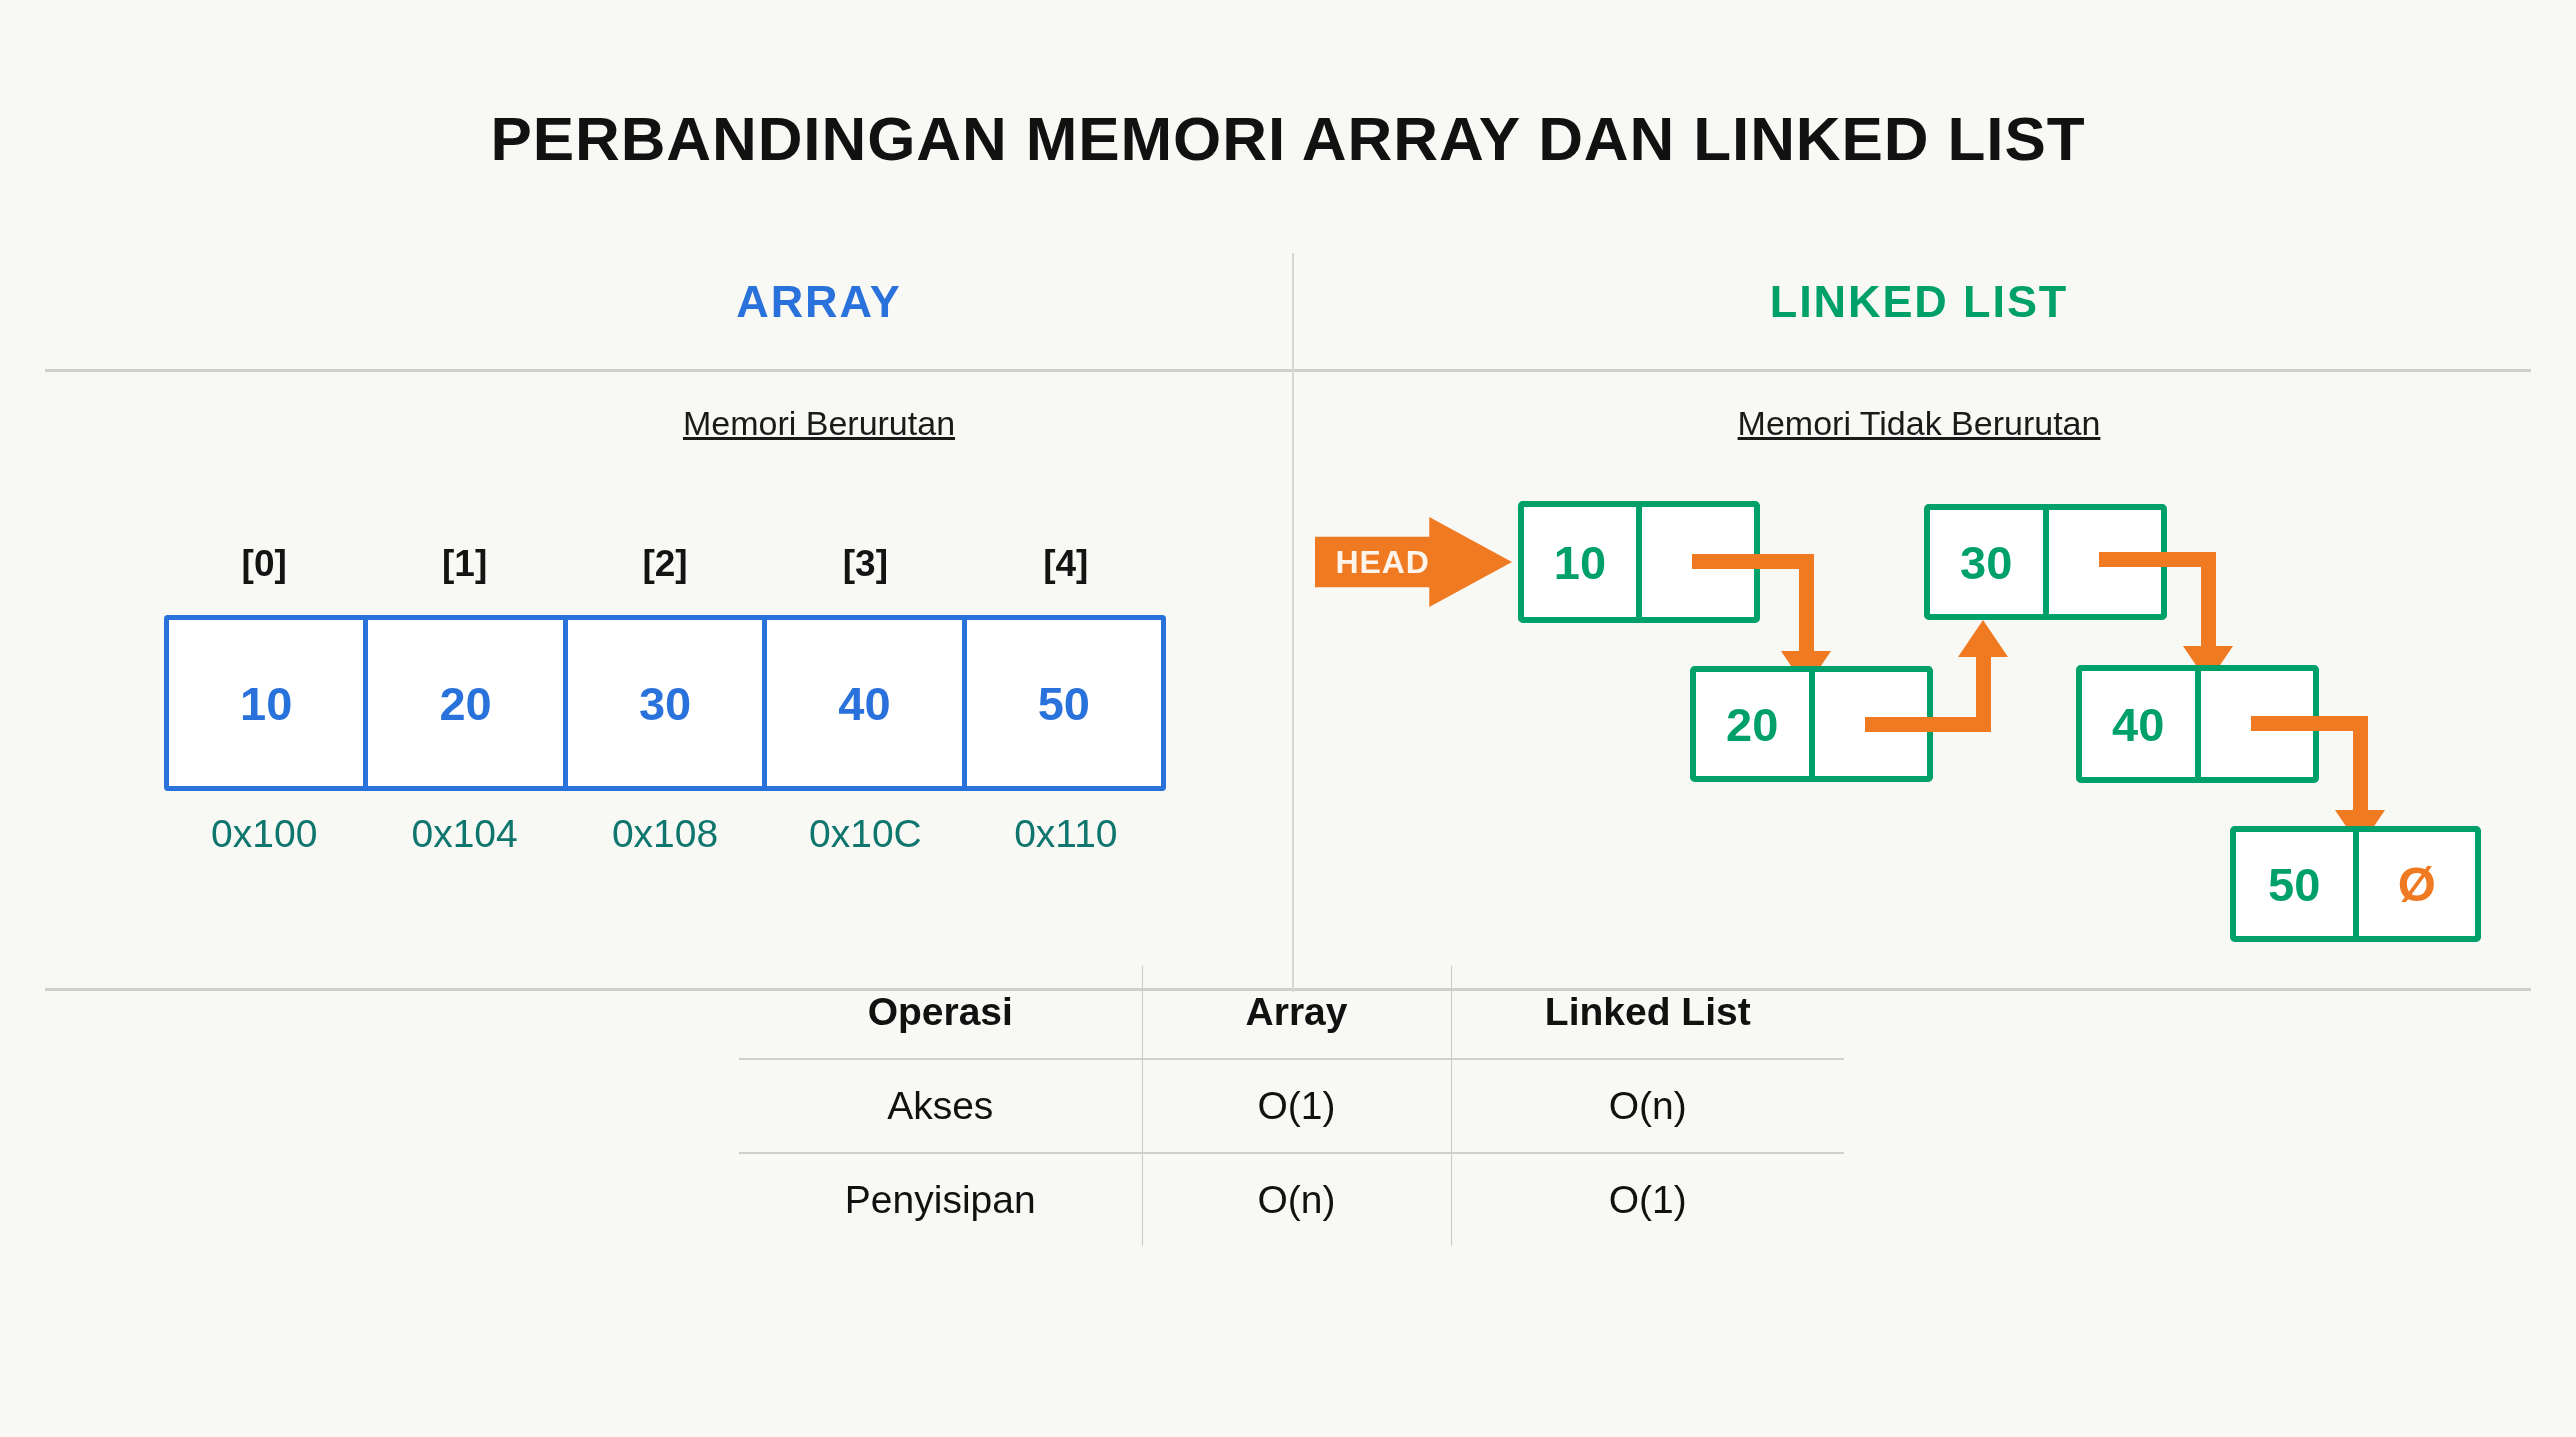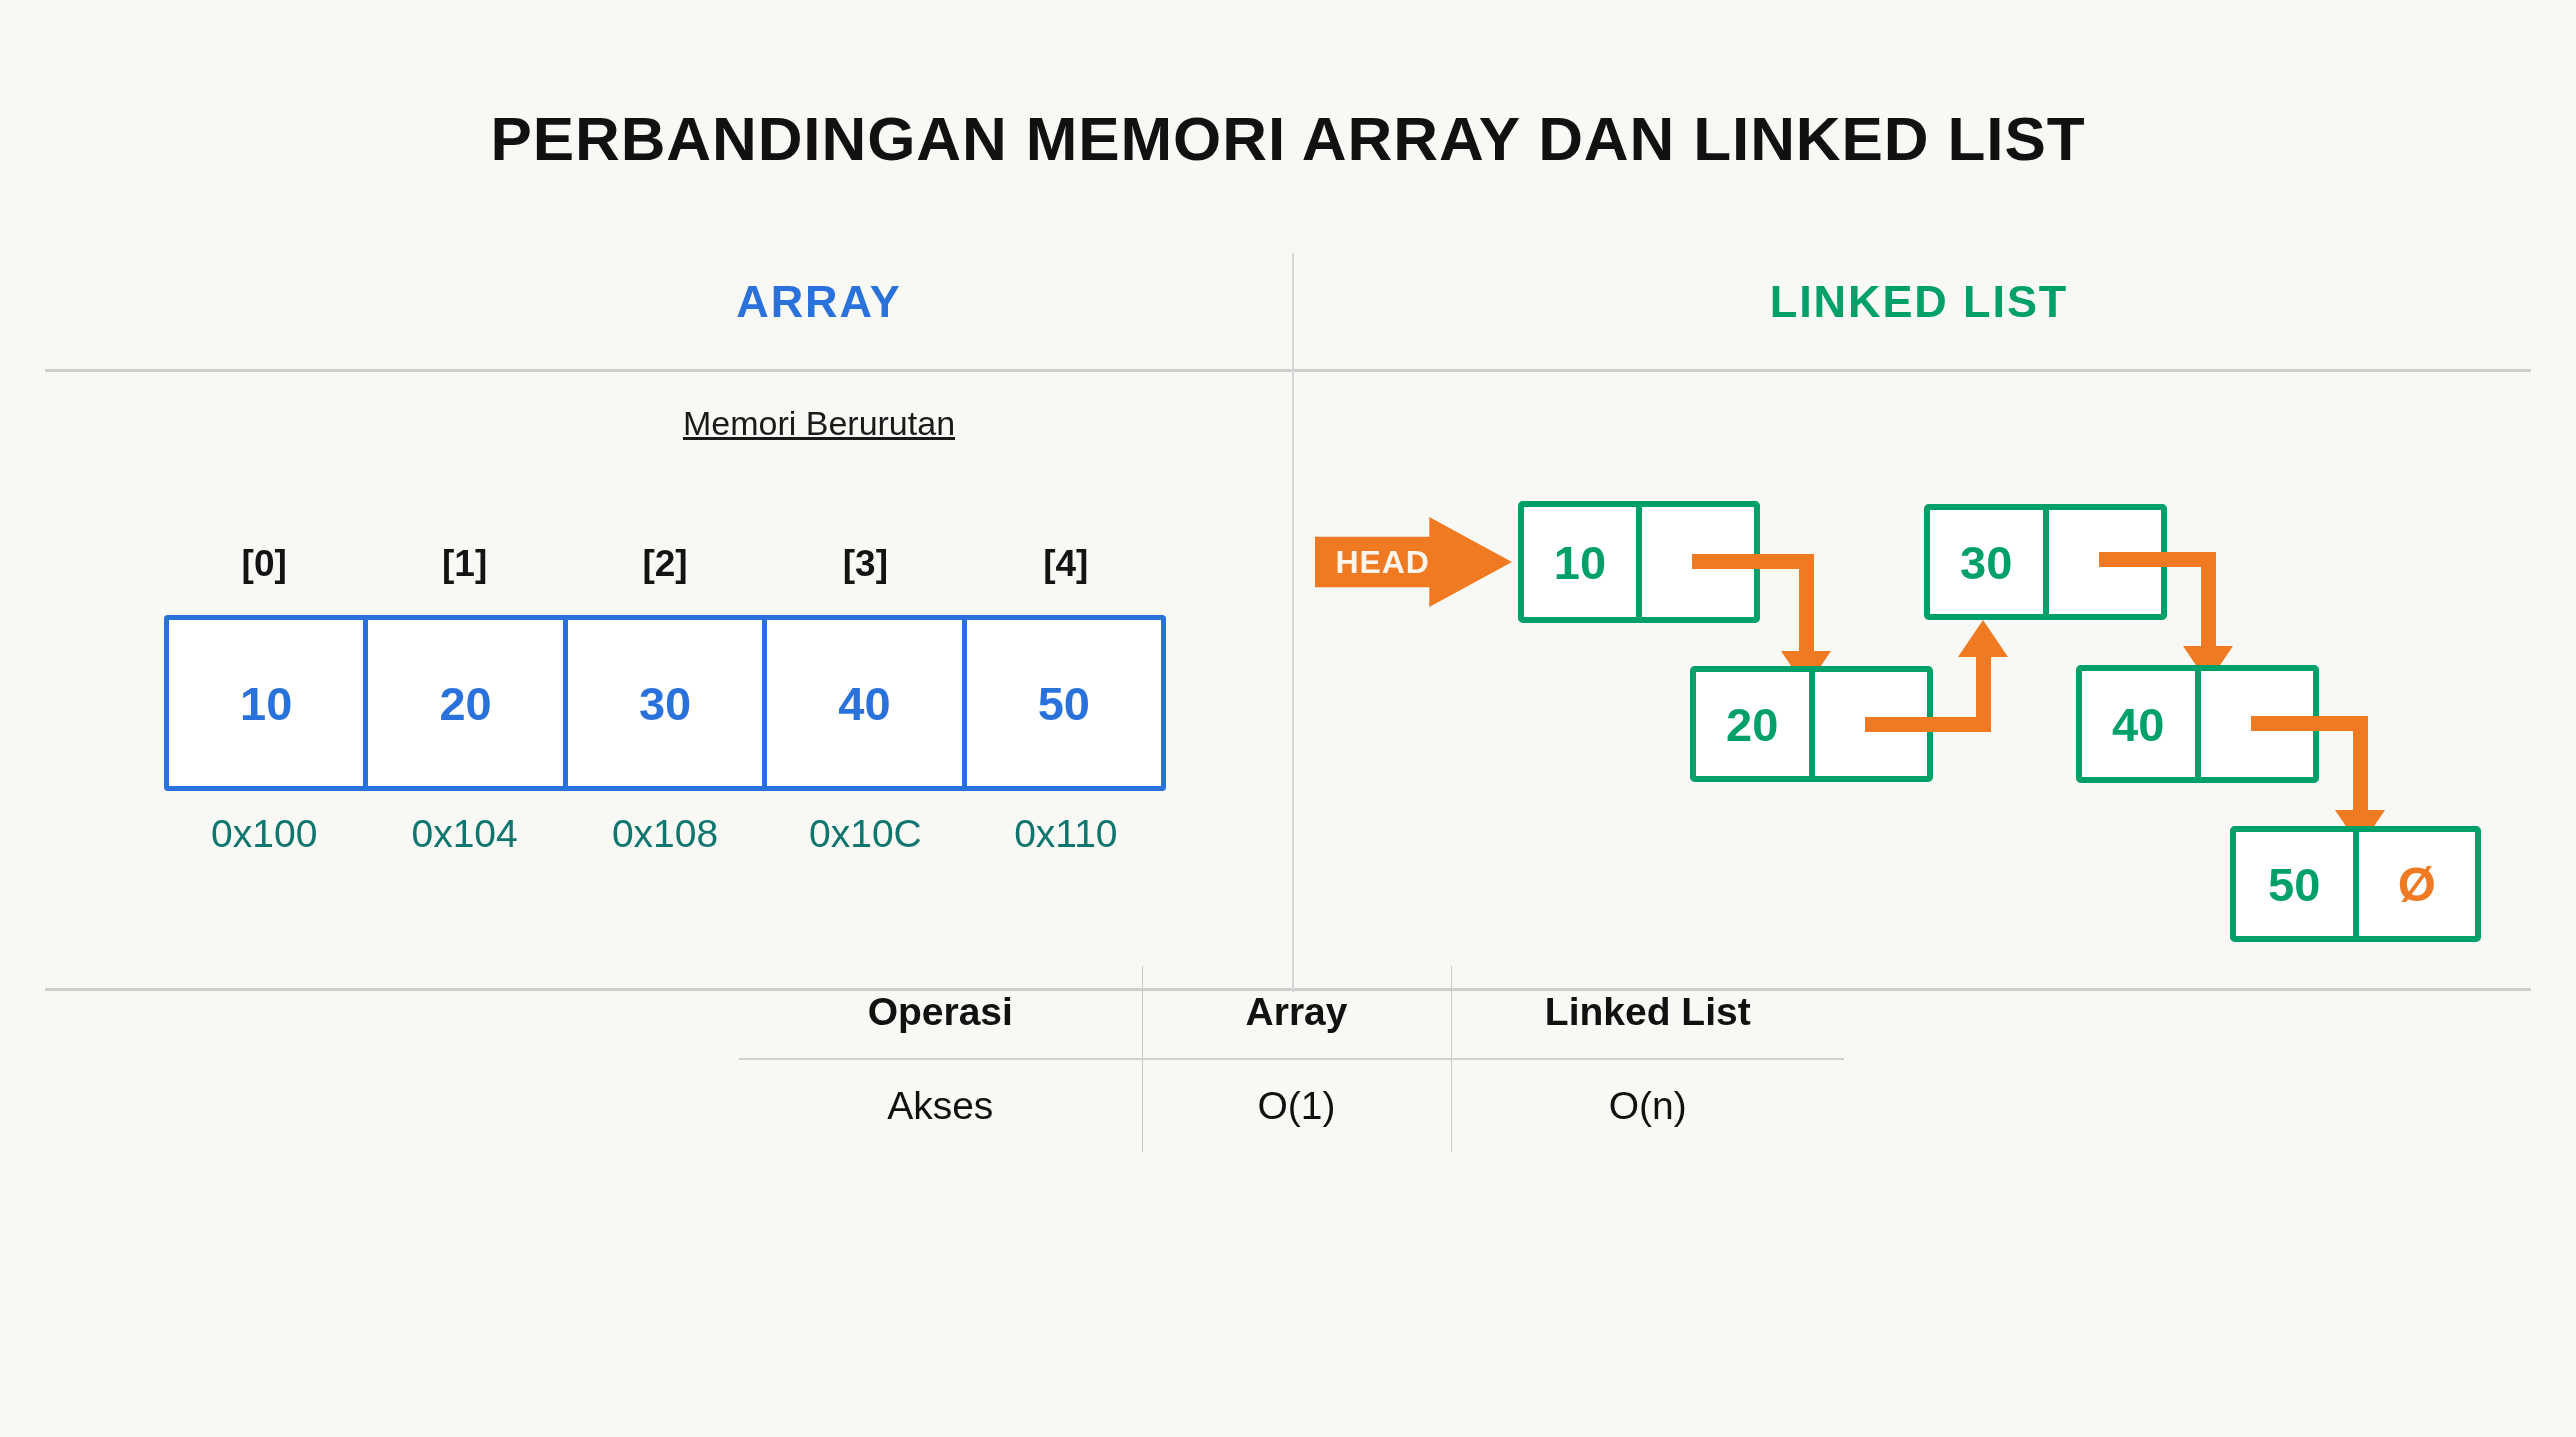--- a/index.html
+++ b/index.html
@@ -167,20 +167,21 @@
 
   <div class="arr-addr-row">
     <div class="arr-addr">0x100</div>
     <div class="arr-addr">0x104</div>
     <div class="arr-addr">0x108</div>
     <div class="arr-addr">0x10C</div>
     <div class="arr-addr">0x110</div>
   </div>
 
   <div class="col-head ll">LINKED LIST</div>
+  <div class="col-sub ll">Memori Tidak Berurutan</div>
 
   <div class="head-arrow">
     <span>HEAD</span>
   </div>
 
   <div class="node" style="left:1518px; top:501px; width:242px; height:122px;">
     <div class="val">10</div>
     <div class="ptr"></div>
   </div>
 
@@ -227,17 +228,22 @@
         <th>Array</th>
         <th>Linked List</th>
       </tr>
     </thead>
     <tbody>
       <tr>
         <td>Akses</td>
         <td>O(1)</td>
         <td>O(n)</td>
       </tr>
+      <tr>
+        <td>Penyisipan</td>
+        <td>O(n)</td>
+        <td>O(1)</td>
+      </tr>
     </tbody>
   </table>
 
 </div>
 
 
 </body></html>

